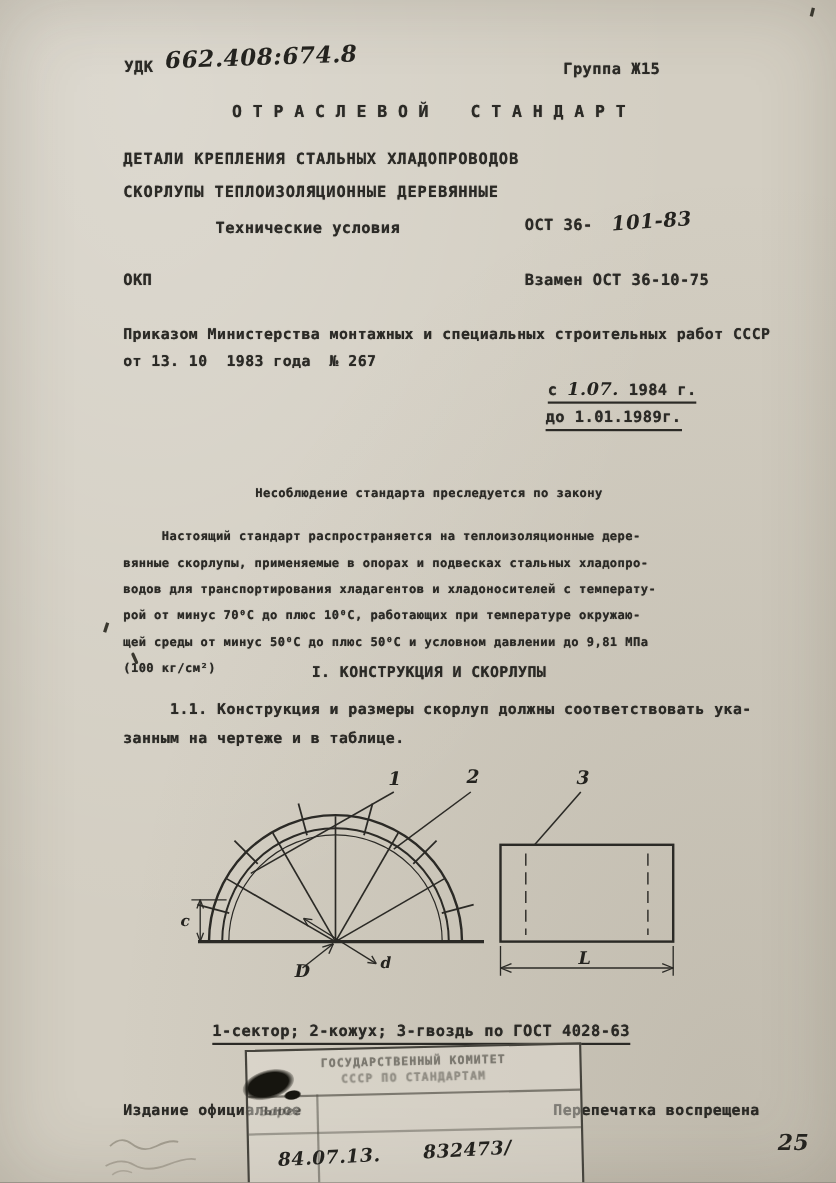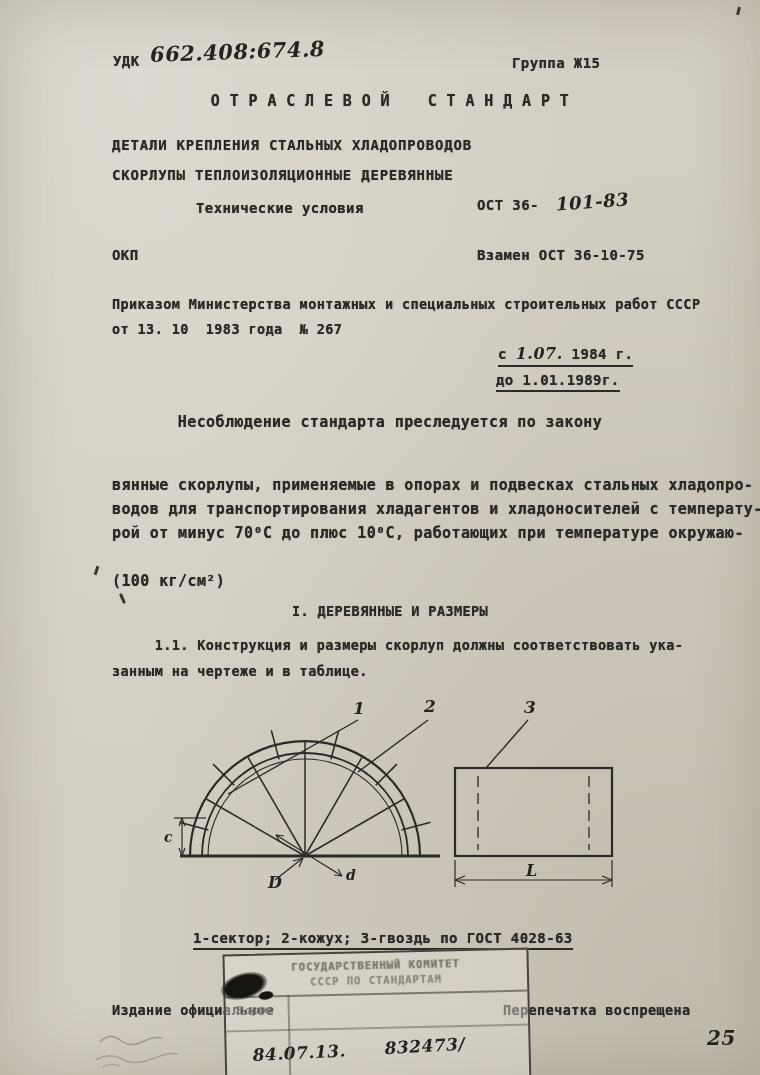--- a/index.html
+++ b/index.html
@@ -11,21 +11,21 @@
       radial-gradient(ellipse at 88% 95%, rgba(85,75,55,.14), transparent 60%),
       #d3cec2;
     box-shadow: inset 0 0 70px rgba(70,60,40,.20);
     font-family:"DejaVu Sans Mono", monospace;
     color:#2b2a26;
   }
   .t {
     position:absolute; font-weight:bold; font-size:14px; white-space:pre;
     letter-spacing:.4px; text-shadow:0 0 .7px rgba(43,42,38,.85);
   }
-  .sm { font-size:15px; }
+  .sm { font-size:11px;margin-top:29px; }
   .md { font-size:13.5px;text-align:center; }
   .hand {
     font-family:"DejaVu Serif", serif; font-style:italic; font-weight:bold;
     text-shadow:none; letter-spacing:.5px; color:#24231f;
   }
   .center { text-align:center; }
   .uline { border-bottom:2px solid #2b2a26; padding-bottom:2px; }
   .fig { position:absolute; left:130px; top:690px; }
   .fig line, .fig path, .fig rect { stroke:#2b2a26; fill:none; }
   .fig text { fill:#24231f; font-family:"DejaVu Serif", serif; font-style:italic; font-weight:bold; }
@@ -63,26 +63,28 @@
   <div class="t" style="left:477px;top:247px">Взамен ОСТ 36-10-75</div>
 
   <div class="t md" style="left:112px;top:296px">Приказом Министерства монтажных и специальных строительных работ СССР</div>
   <div class="t md" style="left:112px;top:321px">от 13. 10  1983 года  № 267</div>
 
   <div class="t uline" style="left:498px;top:344px"><span>с </span><span class="hand" style="font-size:16px">1.07.</span><span> 1984 г.</span></div>
   <div class="t uline" style="left:496px;top:372px">до 1.01.1989г.</div>
 
   <div class="t center sm" style="left:110px;top:413px;width:560px">Несоблюдение стандарта преследуется по закону</div>
 
+  <div class="t sm" style="left:112px;top:452px">     Настоящий стандарт распространяется на теплоизоляционные дере-</div>
   <div class="t sm" style="left:112px;top:476px">вянные скорлупы, применяемые в опорах и подвесках стальных хладопро-</div>
   <div class="t sm" style="left:112px;top:500px">водов для транспортирования хладагентов и хладоносителей с температу-</div>
   <div class="t sm" style="left:112px;top:524px">рой от минус 70⁰С до плюс 10⁰С, работающих при температуре окружаю-</div>
+  <div class="t sm" style="left:112px;top:548px">щей среды от минус 50⁰С до плюс 50⁰С и условном давлении до 9,81 МПа</div>
   <div class="t sm" style="left:112px;top:572px">(100 кг/см²)</div>
 
-  <div class="t center md" style="left:110px;top:603px;width:560px">I. ДЕРЕВЯННЫЕ И РАЗМЕРЫ</div>
+  <div class="t center md" style="left:110px;top:603px;width:560px">I. КОНСТРУКЦИЯ И СКОРЛУПЫ</div>
 
   <div class="t md" style="left:112px;top:637px">     1.1. Конструкция и размеры скорлуп должны соответствовать ука-</div>
   <div class="t md" style="left:112px;top:663px">занным на чертеже и в таблице.</div>
 
   <svg class="fig" width="540" height="228" viewBox="0 0 540 228">
     <g>
 
       <line x1="50" y1="166" x2="310" y2="166" stroke-width="3"></line>
 
       <path d="M 60 166 A 115 115 0 0 1 290 166" stroke-width="2.2"></path>

